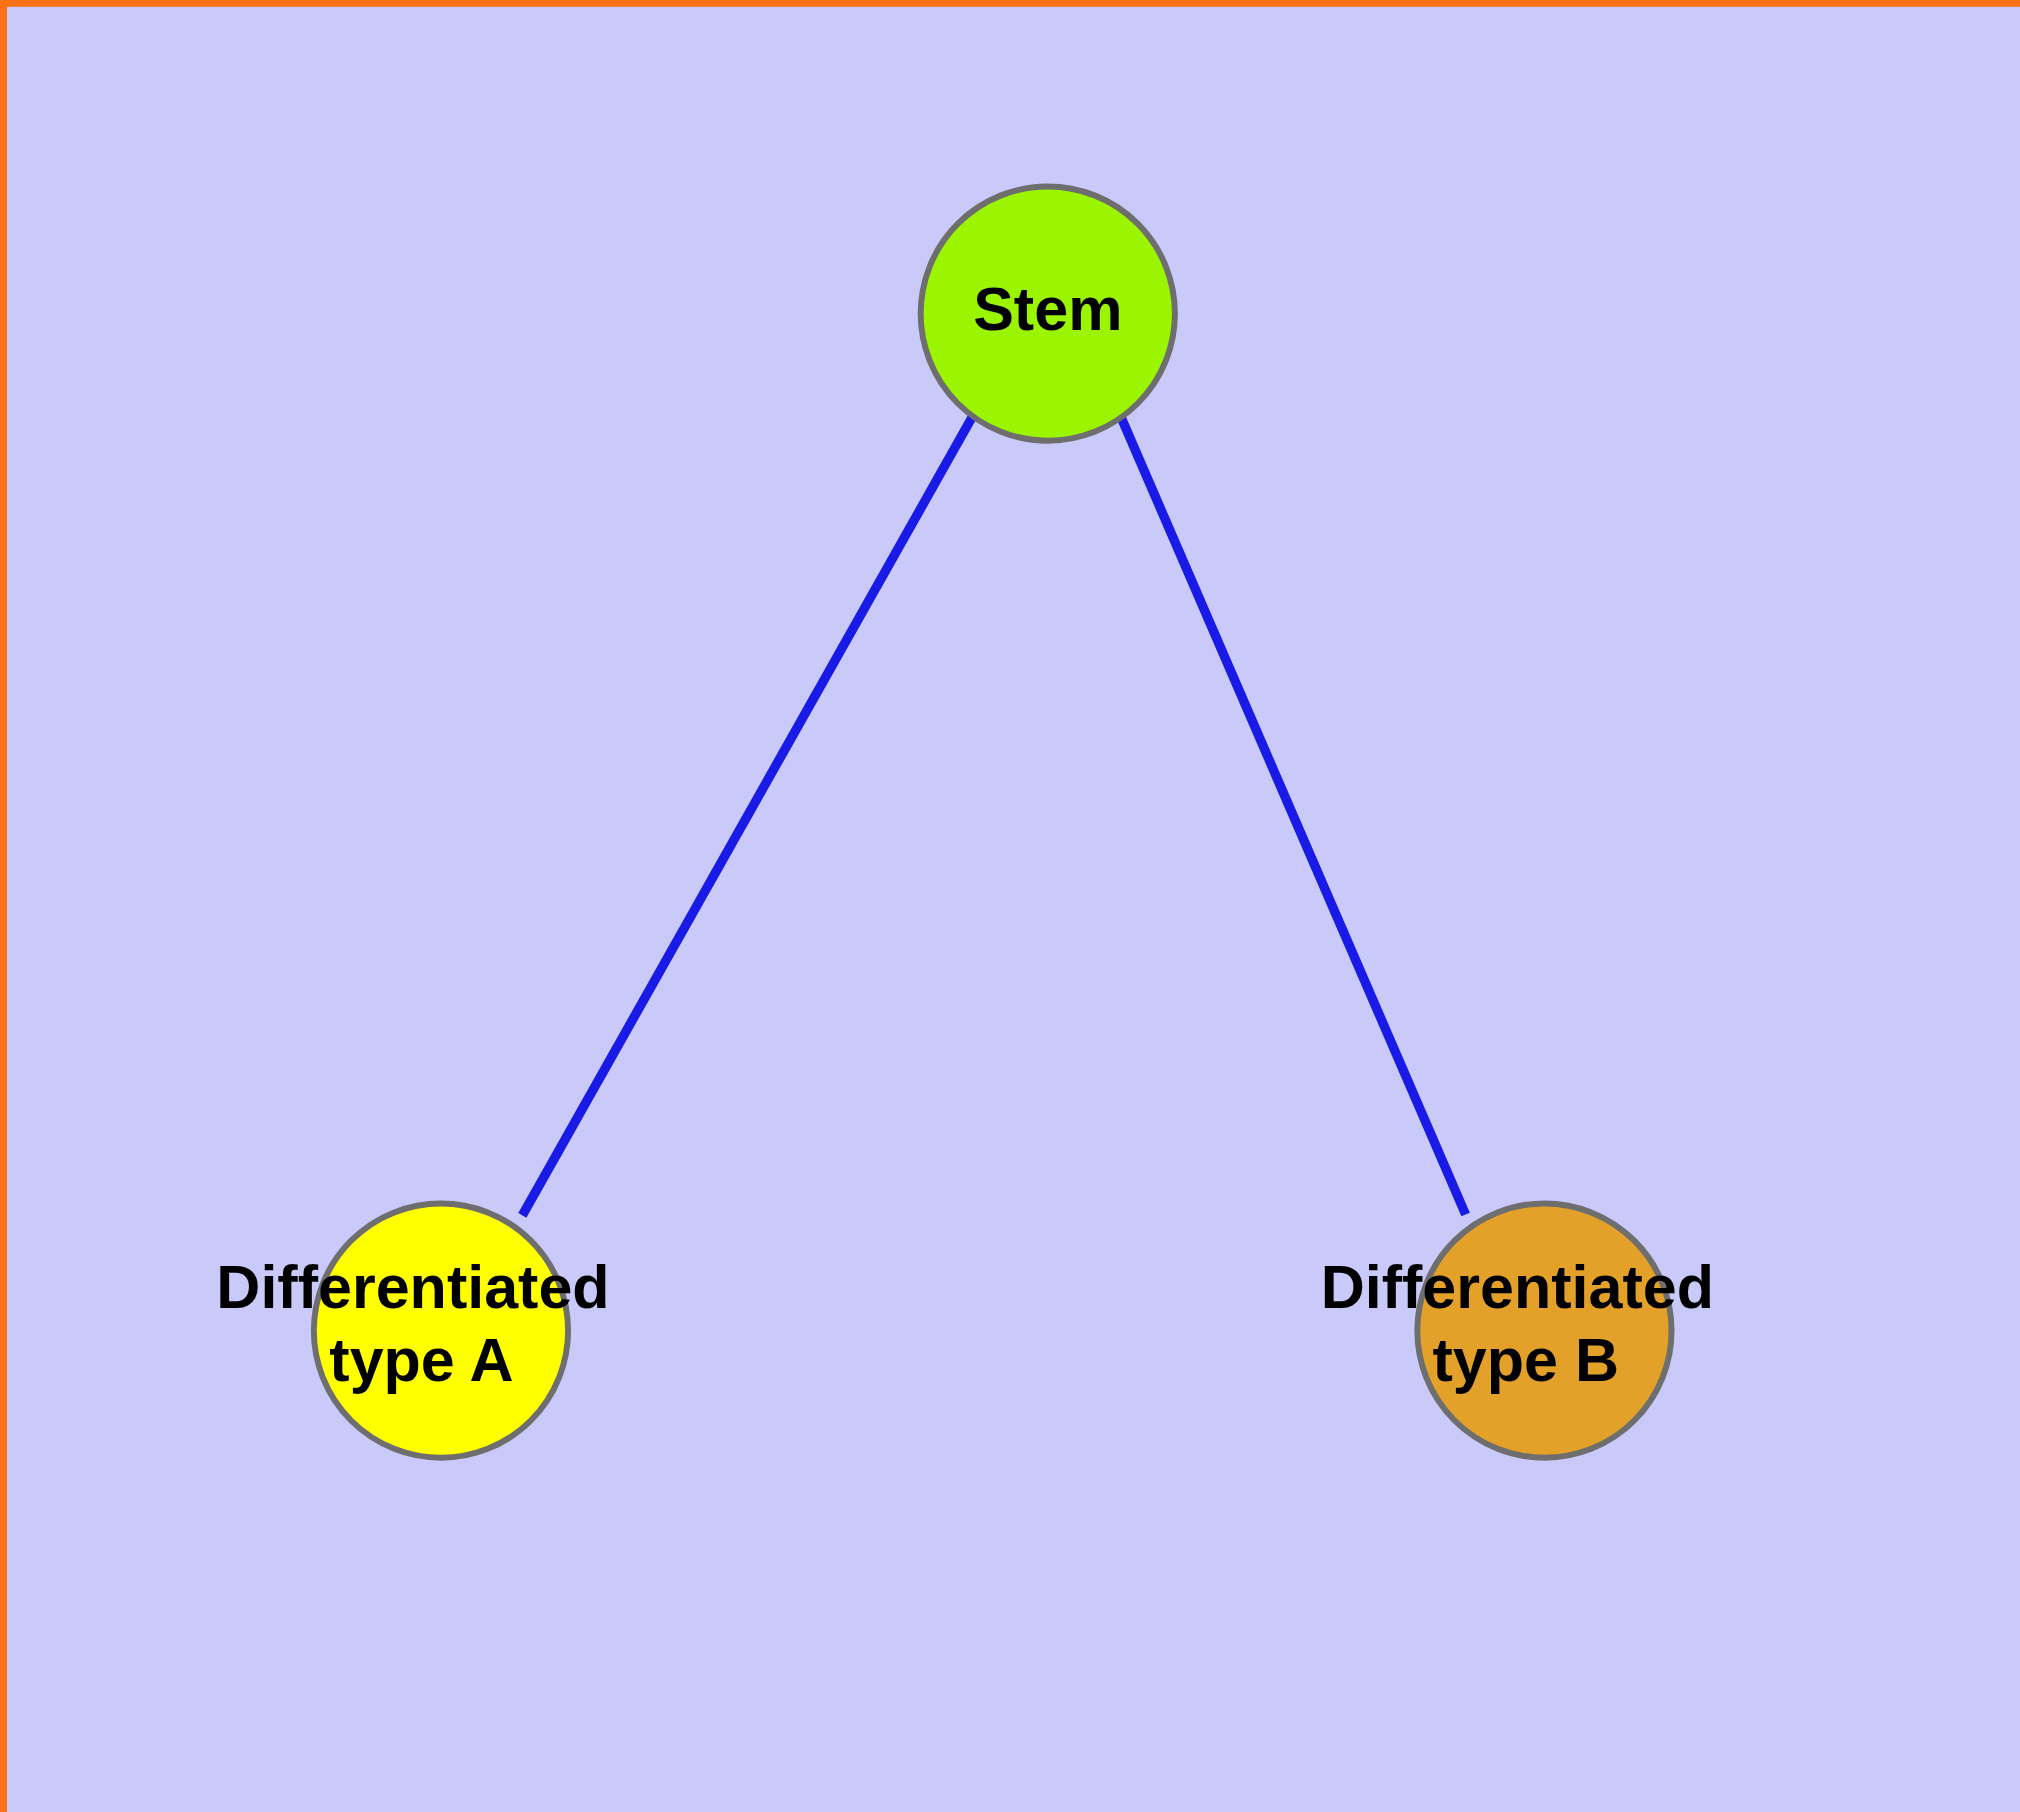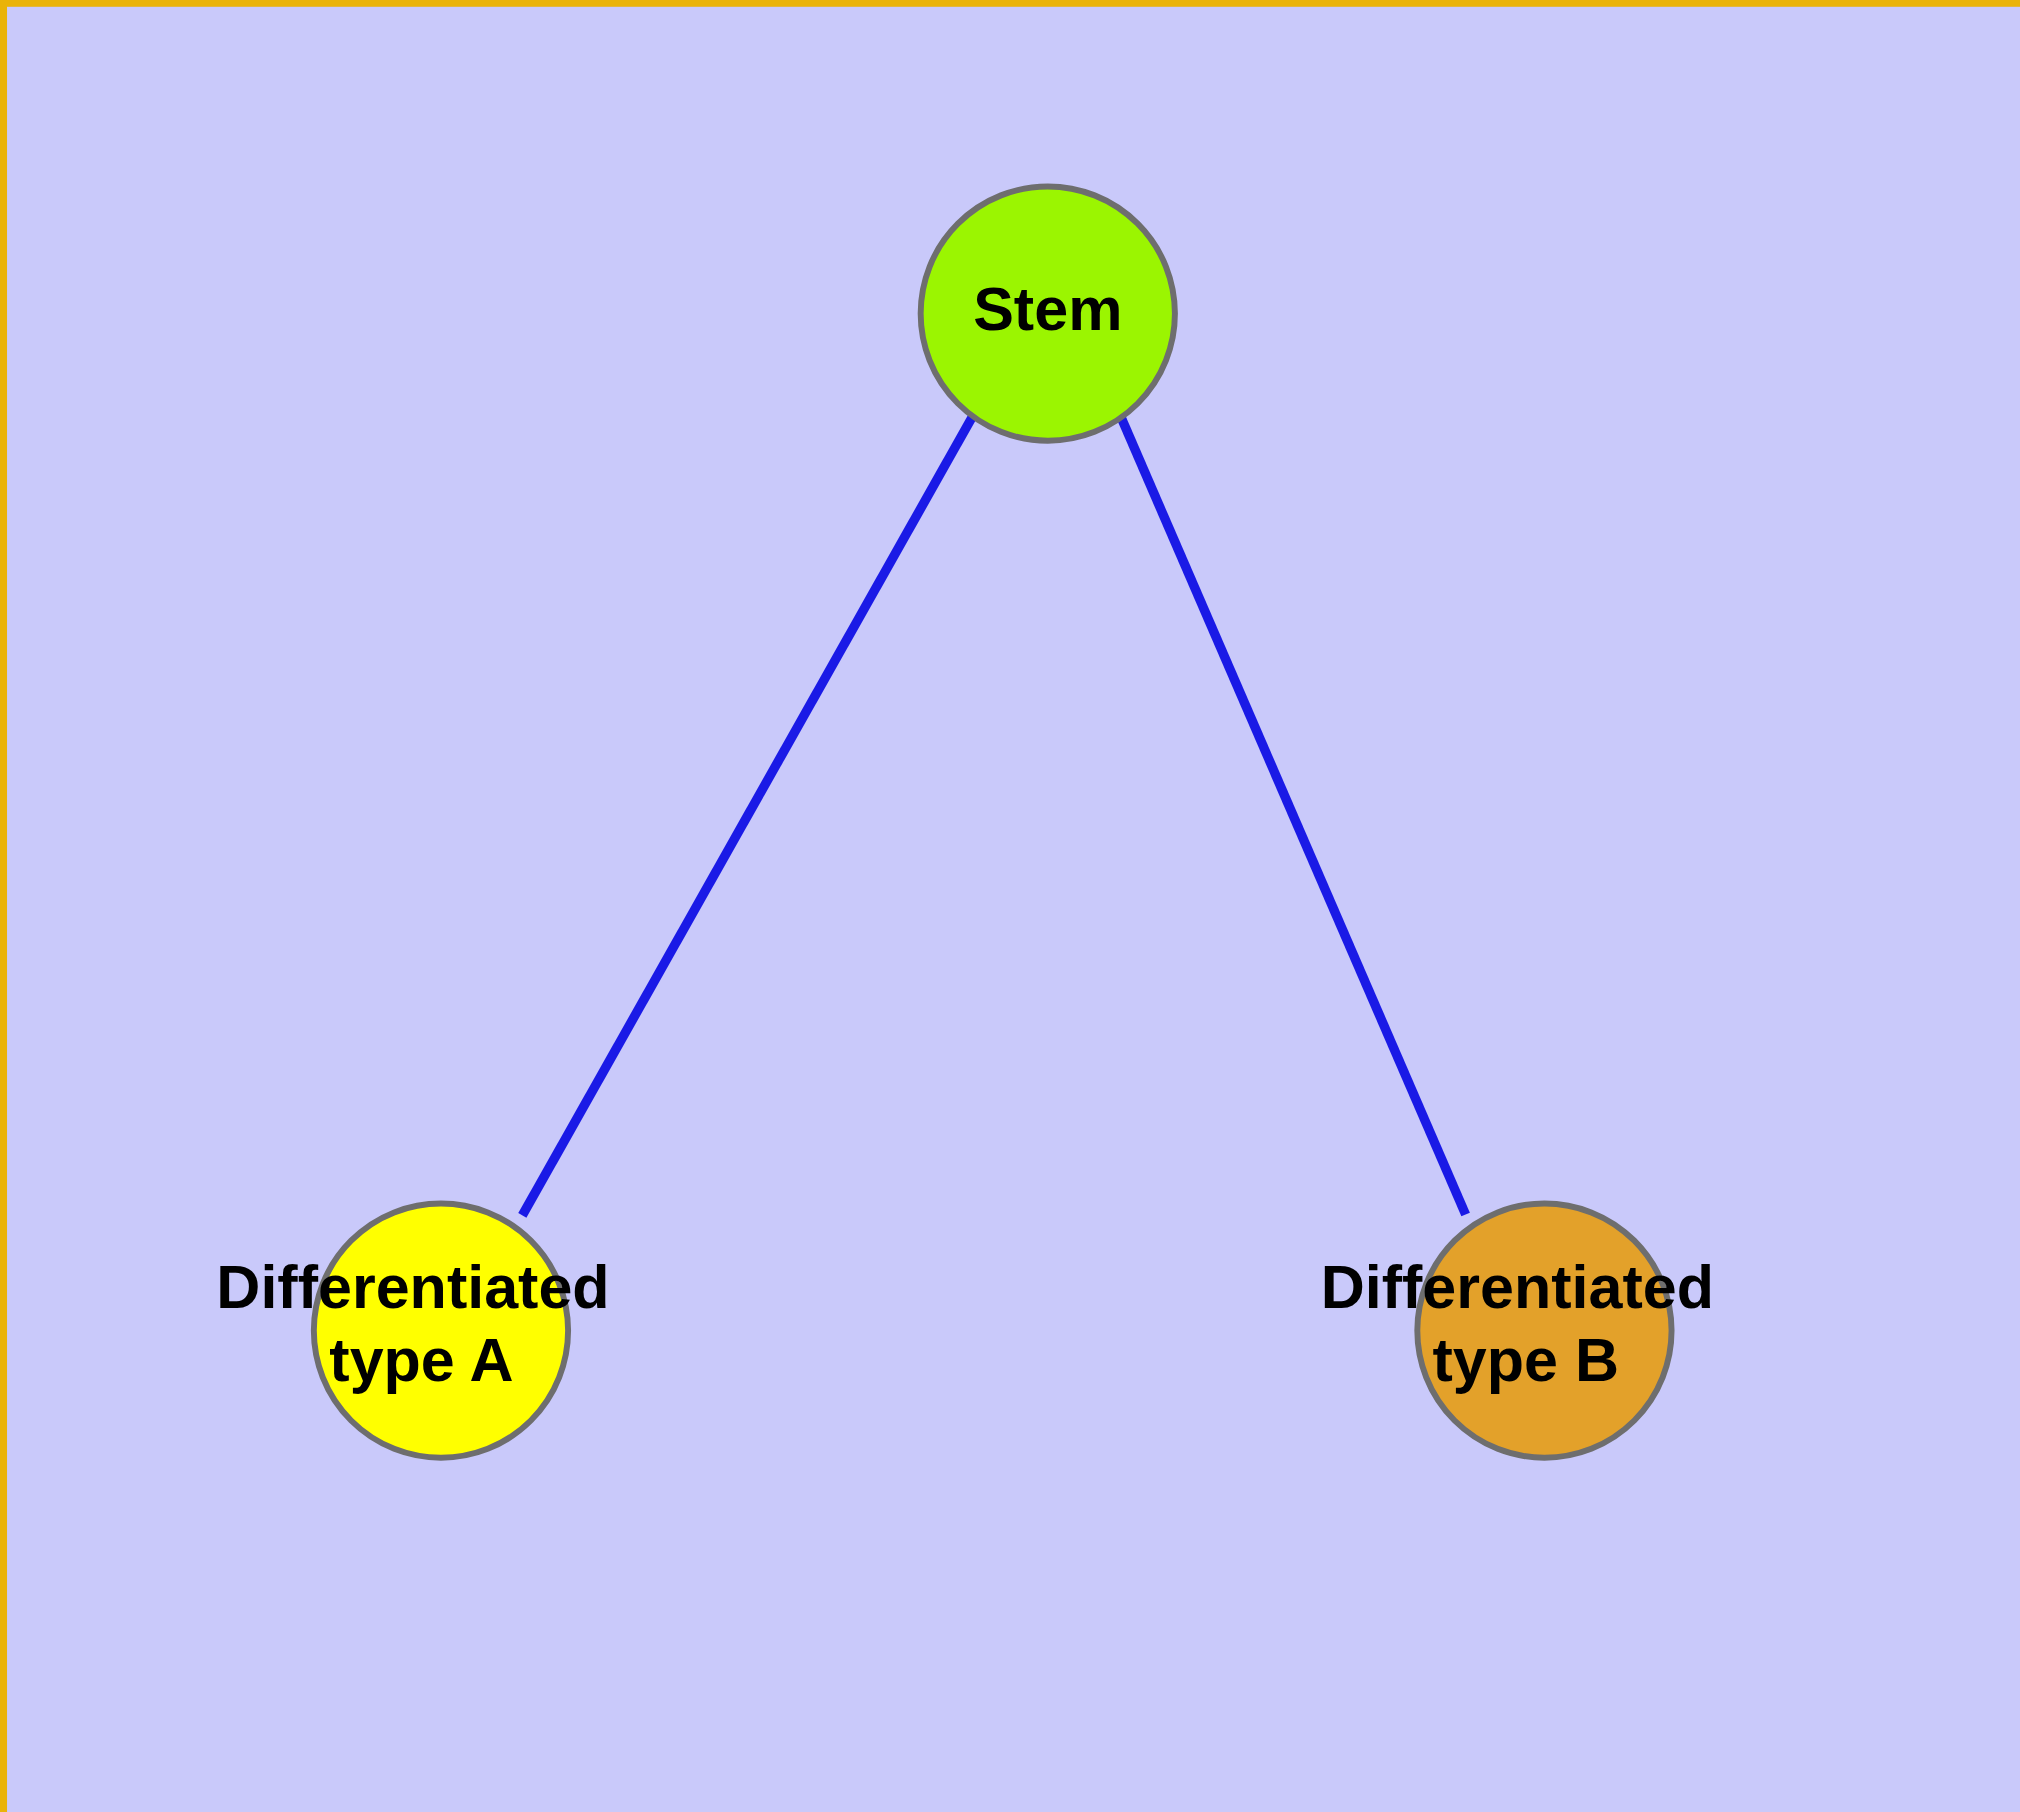--- a/index.html
+++ b/index.html
@@ -4,21 +4,21 @@
 <style>
   html, body {
     margin: 0;
     padding: 0;
     background: #ffffff;
   }
   #canvas {
     position: relative;
     width: 2021px;
     height: 1812px;
-    background: #eab308;
+    background: #f97316;
     overflow: hidden;
     font-family: "Liberation Sans", sans-serif;
   }
   #graph-svg {
     position: absolute;
     top: 0;
     left: 0;
     width: 2021px;
     height: 1812px;
     display: block;

